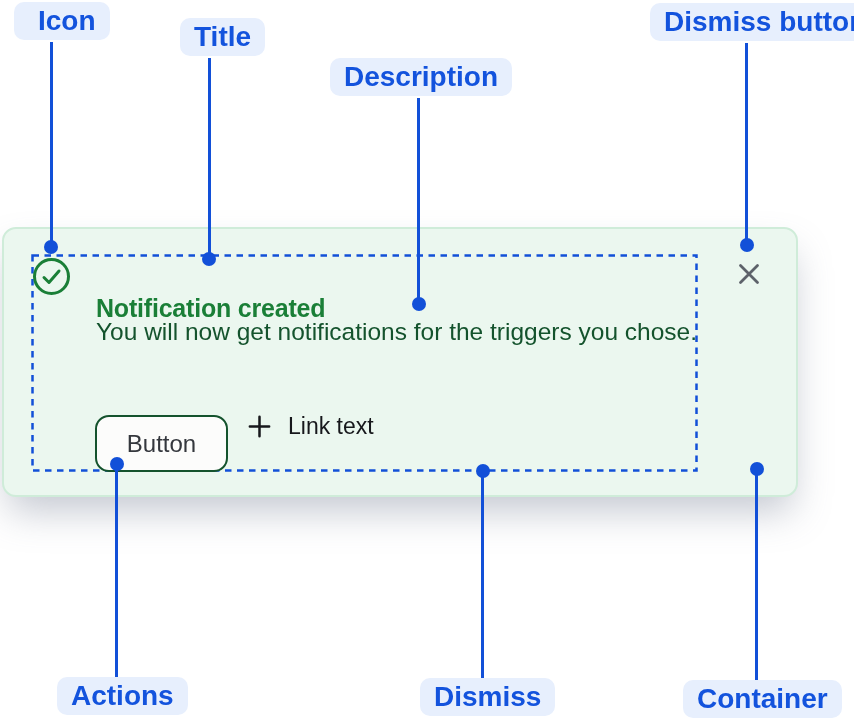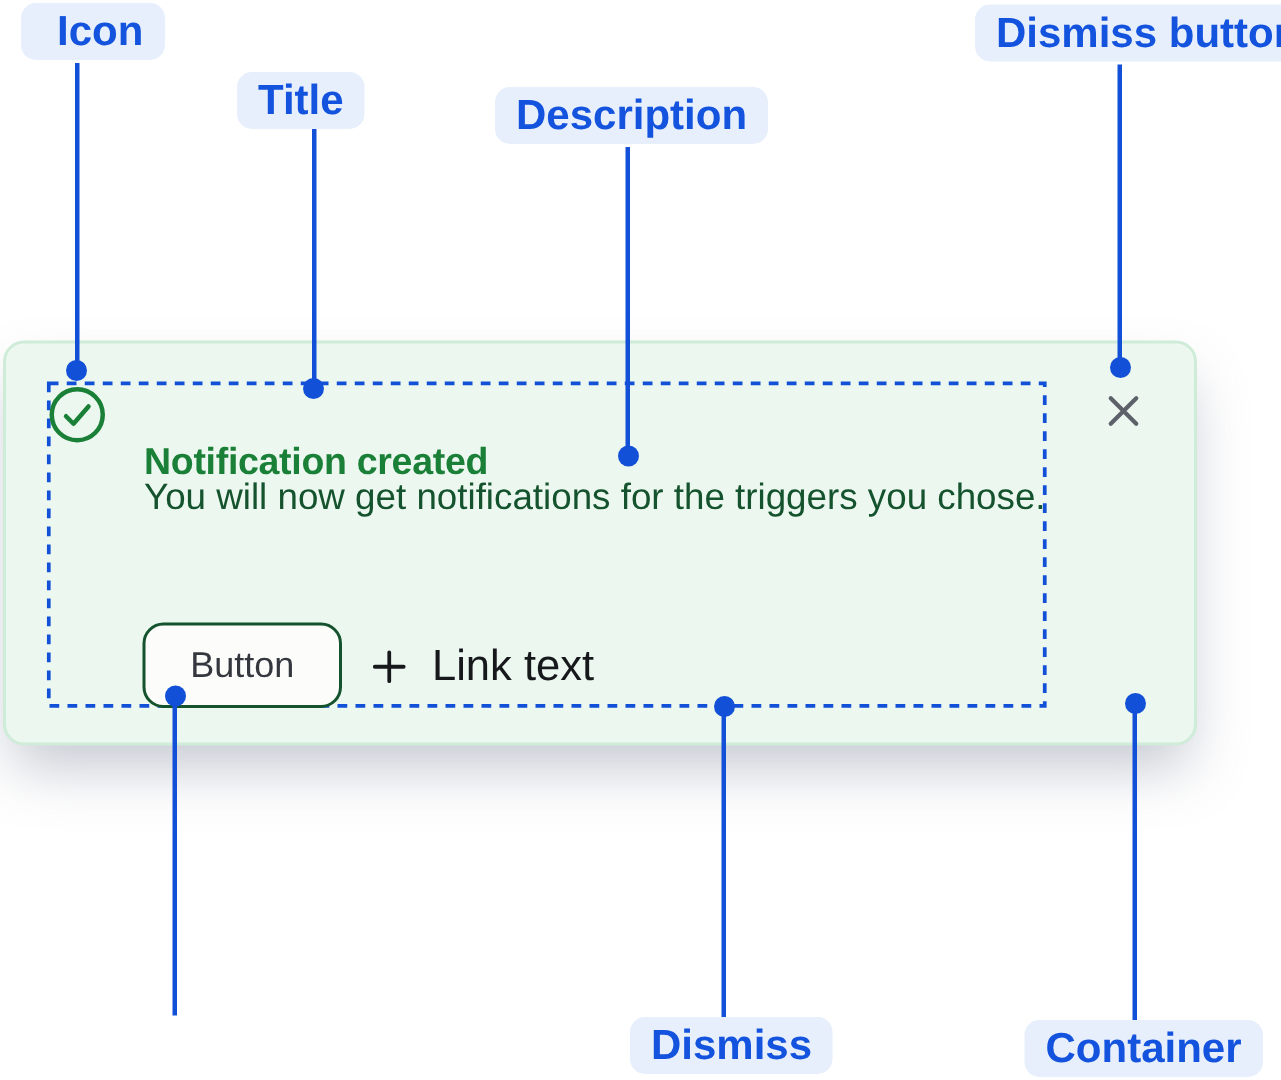--- a/index.html
+++ b/index.html
@@ -13,21 +13,21 @@
     color:#1353dd;
     font-size:28px;
     font-weight:700;
     line-height:38px;
     height:38px;
     padding:0 14px;
     border-radius:10px;
     white-space:nowrap;
   }
   .pill-icon{left:14px;top:2px;padding-left:24px;}
-  .pill-title{left:158px;top:18px;margin-top:30px;}
+  .pill-title{left:180px;top:18px;}
   .pill-description{left:330px;top:58px;text-align:center;}
   .pill-dismiss{left:650px;top:3px;}
   .pill-actions{left:57px;top:677px;}
   .pill-content{left:420px;top:678px;}
   .pill-container{left:683px;top:680px;}
 
   
   .cline{position:absolute;width:3px;background:#1250d8;}
   .line-icon{left:50px;top:42px;height:205px;}
   .line-title{left:208px;top:58px;height:201px;}
@@ -81,23 +81,23 @@
     border:2px solid #14532d;
     border-radius:14px;
     box-sizing:border-box;
     font-family:inherit;
     font-size:24px;color:#34373d;
     display:flex;align-items:center;justify-content:center;
     cursor:pointer;padding:0;
   }
 
   .flag-link{
-    position:absolute;left:246px;top:416px;height:56px;
+    position:absolute;left:246px;top:398px;height:56px;
     display:flex;align-items:center;gap:15px;
-    font-size:29px;font-weight:500;color:#17181c;
+    font-size:23px;font-weight:500;color:#17181c;
     cursor:pointer;white-space:nowrap;
   }
   .plus-icon{width:27px;height:27px;display:block;}
 
   .dismiss-btn{
     position:absolute;left:731px;top:256px;
     width:36px;height:36px;
     background:transparent;border:none;padding:0;
     display:flex;align-items:center;justify-content:center;
     cursor:pointer;
@@ -153,16 +153,17 @@
   <div class="cdot dot-description"></div>
   <div class="cdot dot-dismiss"></div>
   <div class="cdot dot-actions"></div>
   <div class="cdot dot-content"></div>
   <div class="cdot dot-container"></div>
 
   <div class="pill pill-icon">Icon</div>
   <div class="pill pill-title">Title</div>
   <div class="pill pill-description">Description</div>
   <div class="pill pill-dismiss">Dismiss button</div>
+  <div class="pill pill-actions">Actions</div>
   <div class="pill pill-content">Dismiss</div>
   <div class="pill pill-container">Container</div>
 
 </div>
 
 </body></html>

